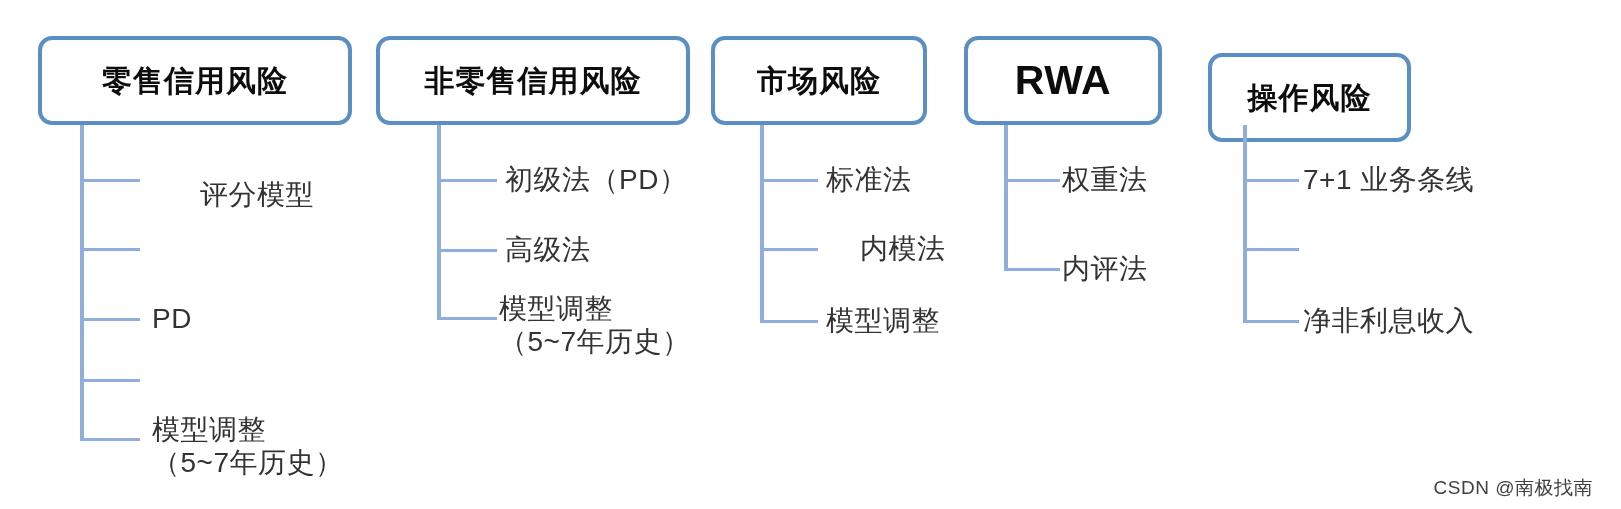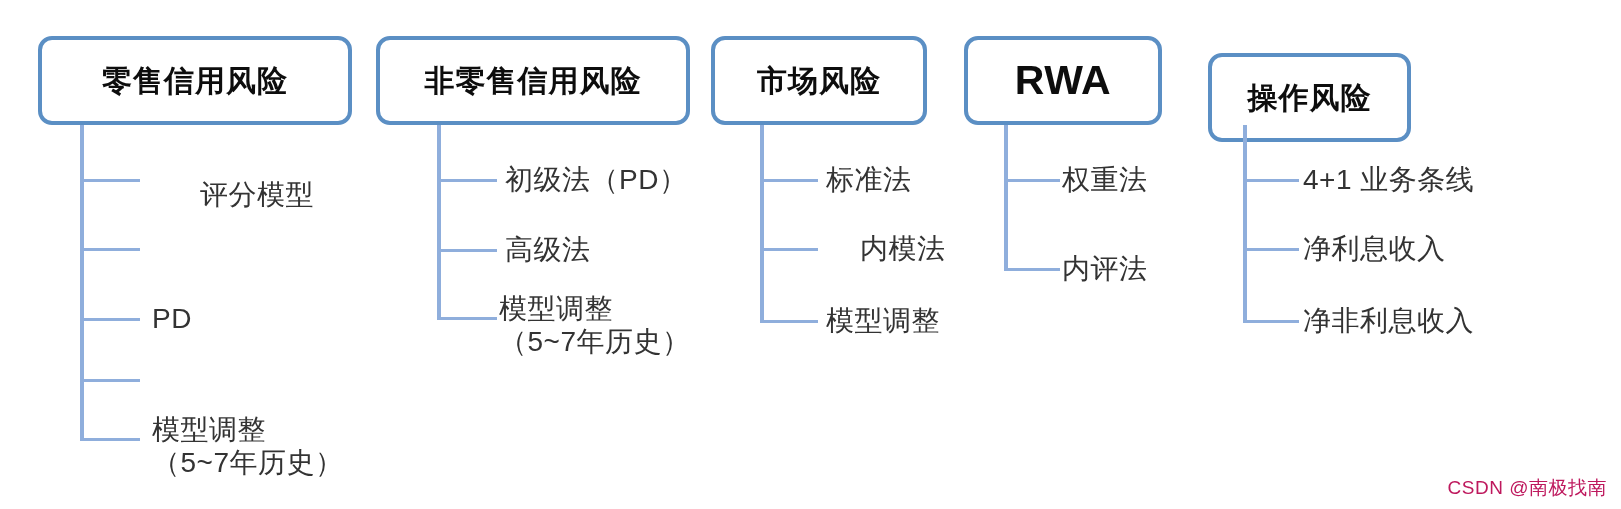--- a/index.html
+++ b/index.html
@@ -52,24 +52,24 @@
     font-size:28px;
     color:#333333;
     line-height:1.18;
     white-space:pre;
     letter-spacing:0.5px;
   }
 
   
   .watermark{
     position:absolute;
-    right:14px;
+    right:28px;
     bottom:8px;
     font-size:19px;
-    color:#be185d;
+    color:#404040;
     letter-spacing:0.5px;
     white-space:nowrap;
   }
 </style>
 </head>
 <body>
 
 <div id="diagram">
 
   <div class="root-box" style="left:38px;top:36px;width:314px;height:89px;">
@@ -130,22 +130,21 @@
 
   <div class="hline" style="left:1004px;top:268px;width:56px;"></div>
   <div class="child-label" style="left:1062px;top:252px;">内评法</div>
 
   <div class="root-box" style="left:1208px;top:53px;width:203px;height:89px;">
     <span class="root-label">操作风险</span>
   </div>
   <div class="vline" style="left:1243px;top:125px;width:4px;height:198px;"></div>
 
   <div class="hline" style="left:1243px;top:179px;width:56px;"></div>
-  <div class="child-label" style="left:1303px;top:163px;">4+1 业务条线</div>
+  <div class="child-label" style="left:1303px;top:163px;">7+1 业务条线</div>
 
   <div class="hline" style="left:1243px;top:248px;width:56px;"></div>
-  <div class="child-label" style="left:1303px;top:232px;">净利息收入</div>
 
   <div class="hline" style="left:1243px;top:320px;width:56px;"></div>
   <div class="child-label" style="left:1303px;top:304px;">净非利息收入</div>
 
   <div class="watermark">CSDN @南极找南</div>
 </div>
 
 </body></html>

